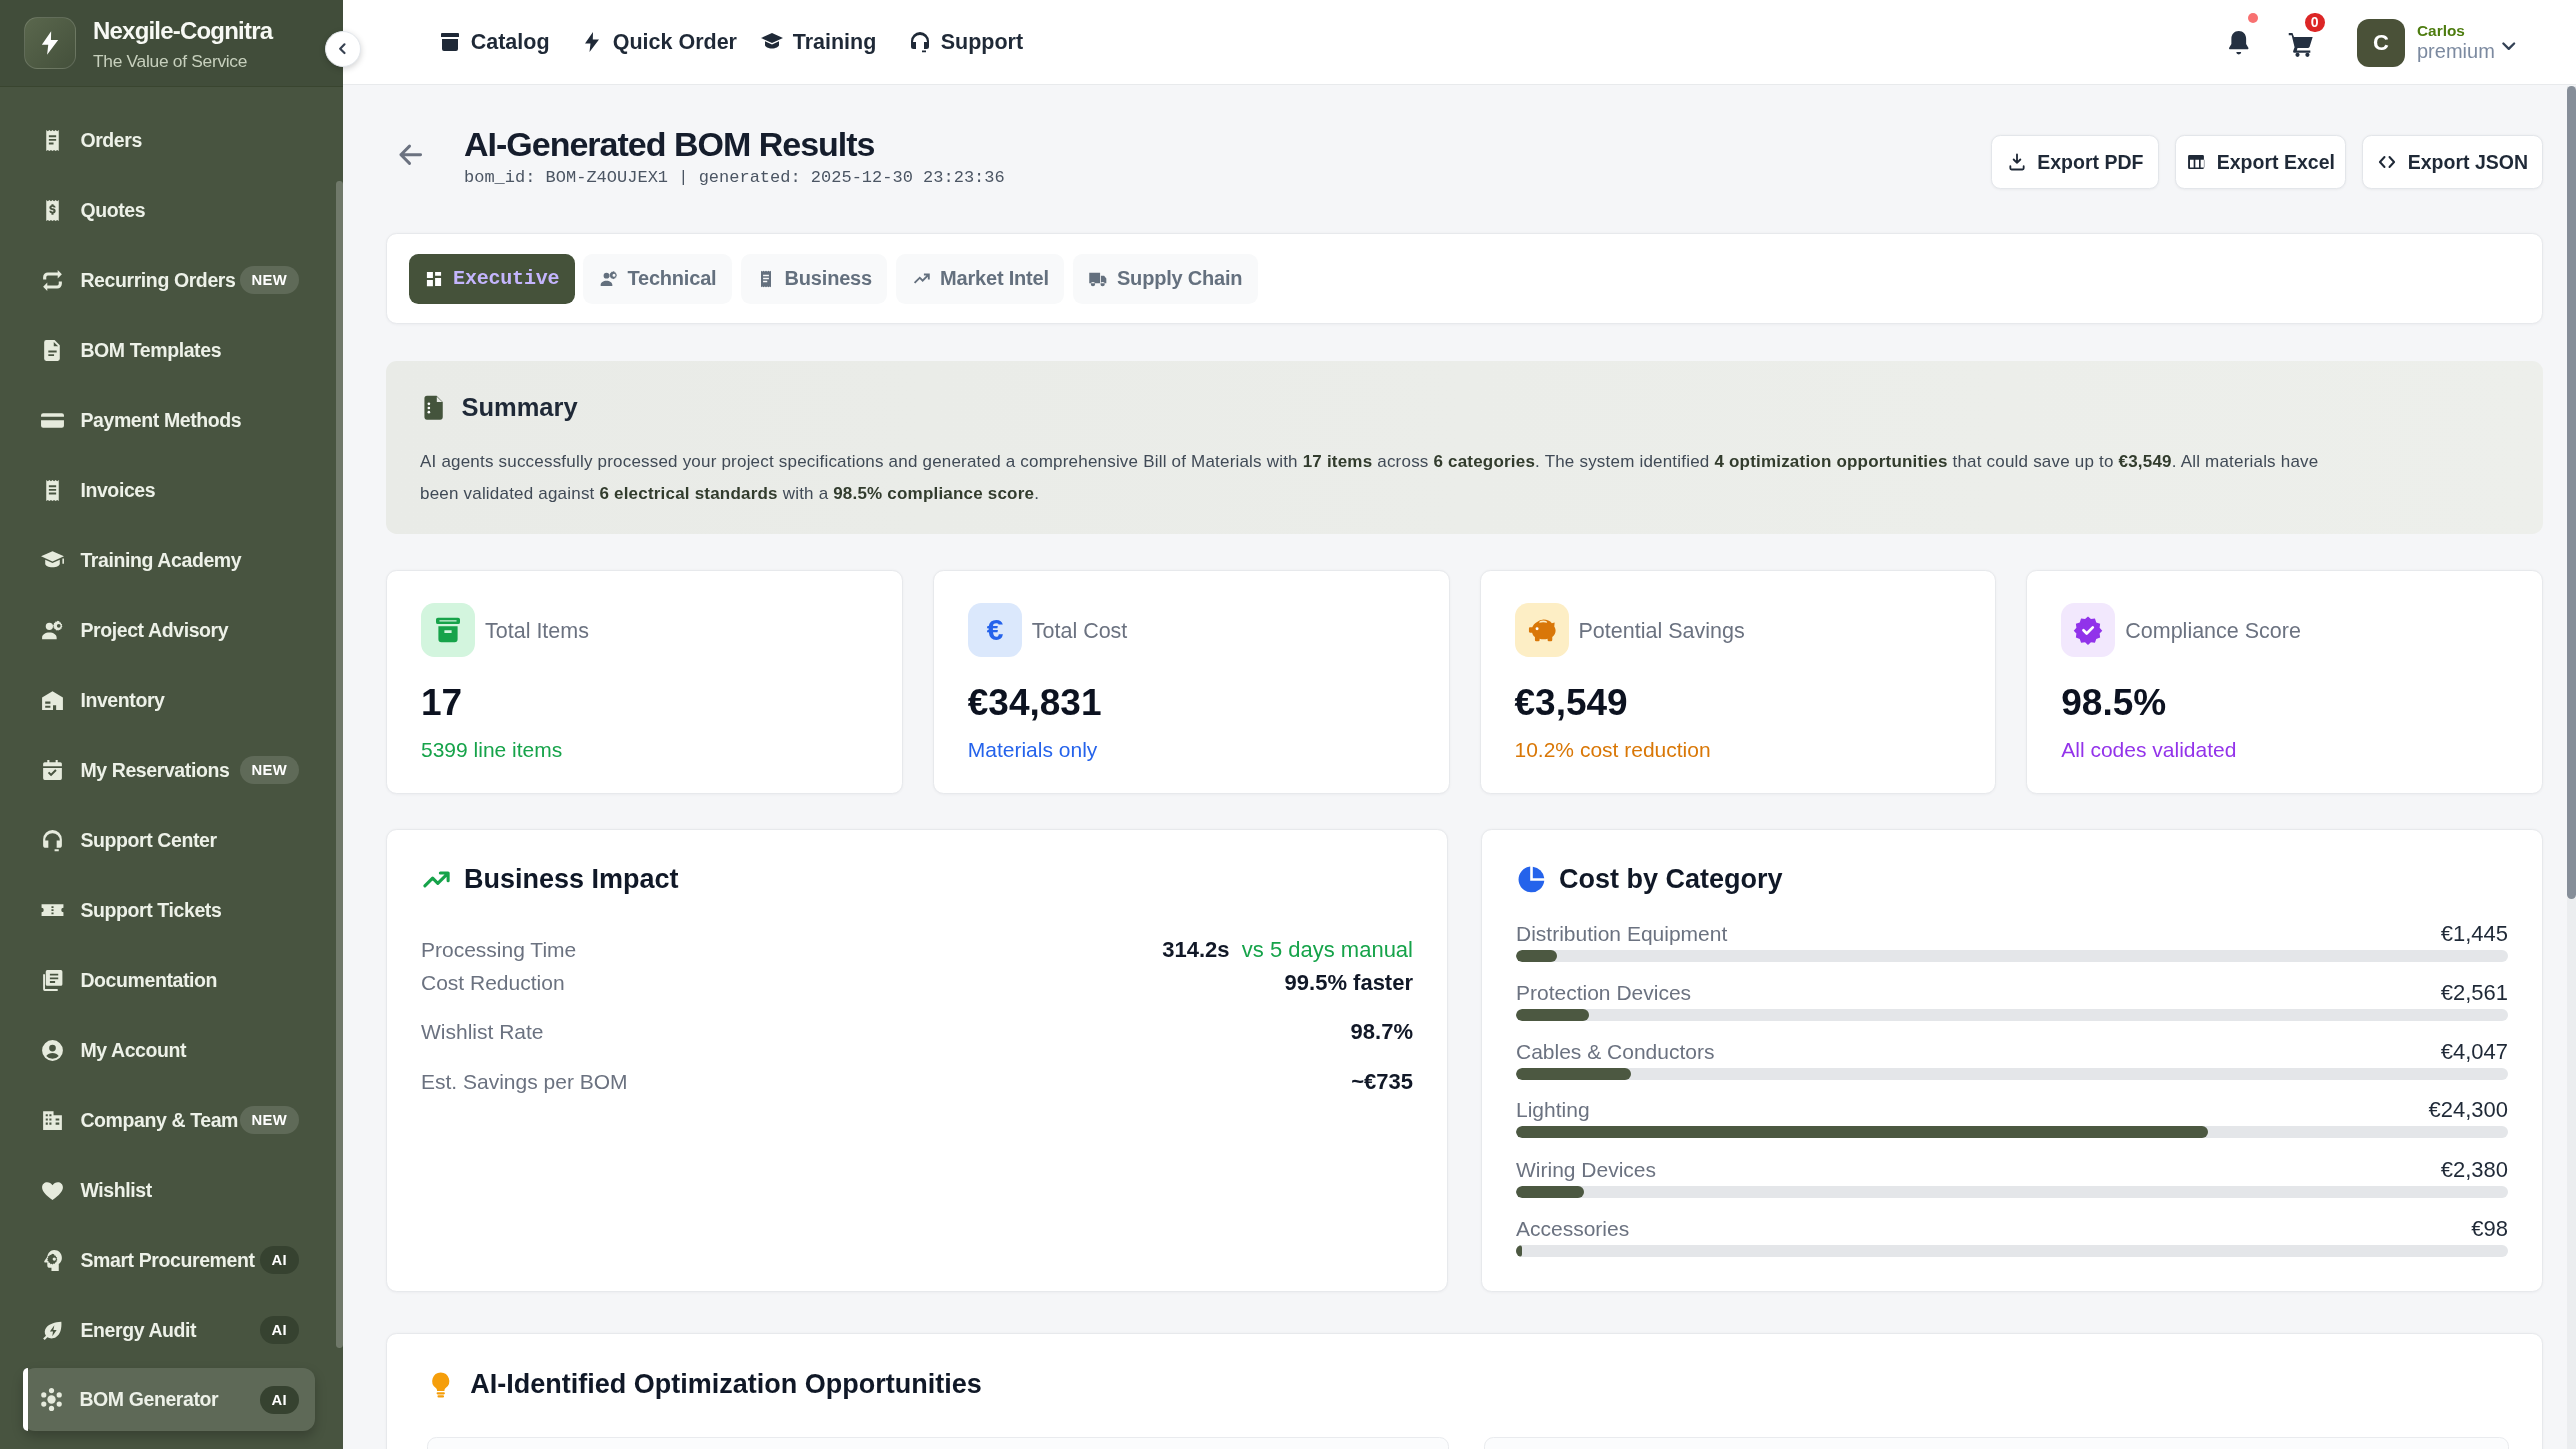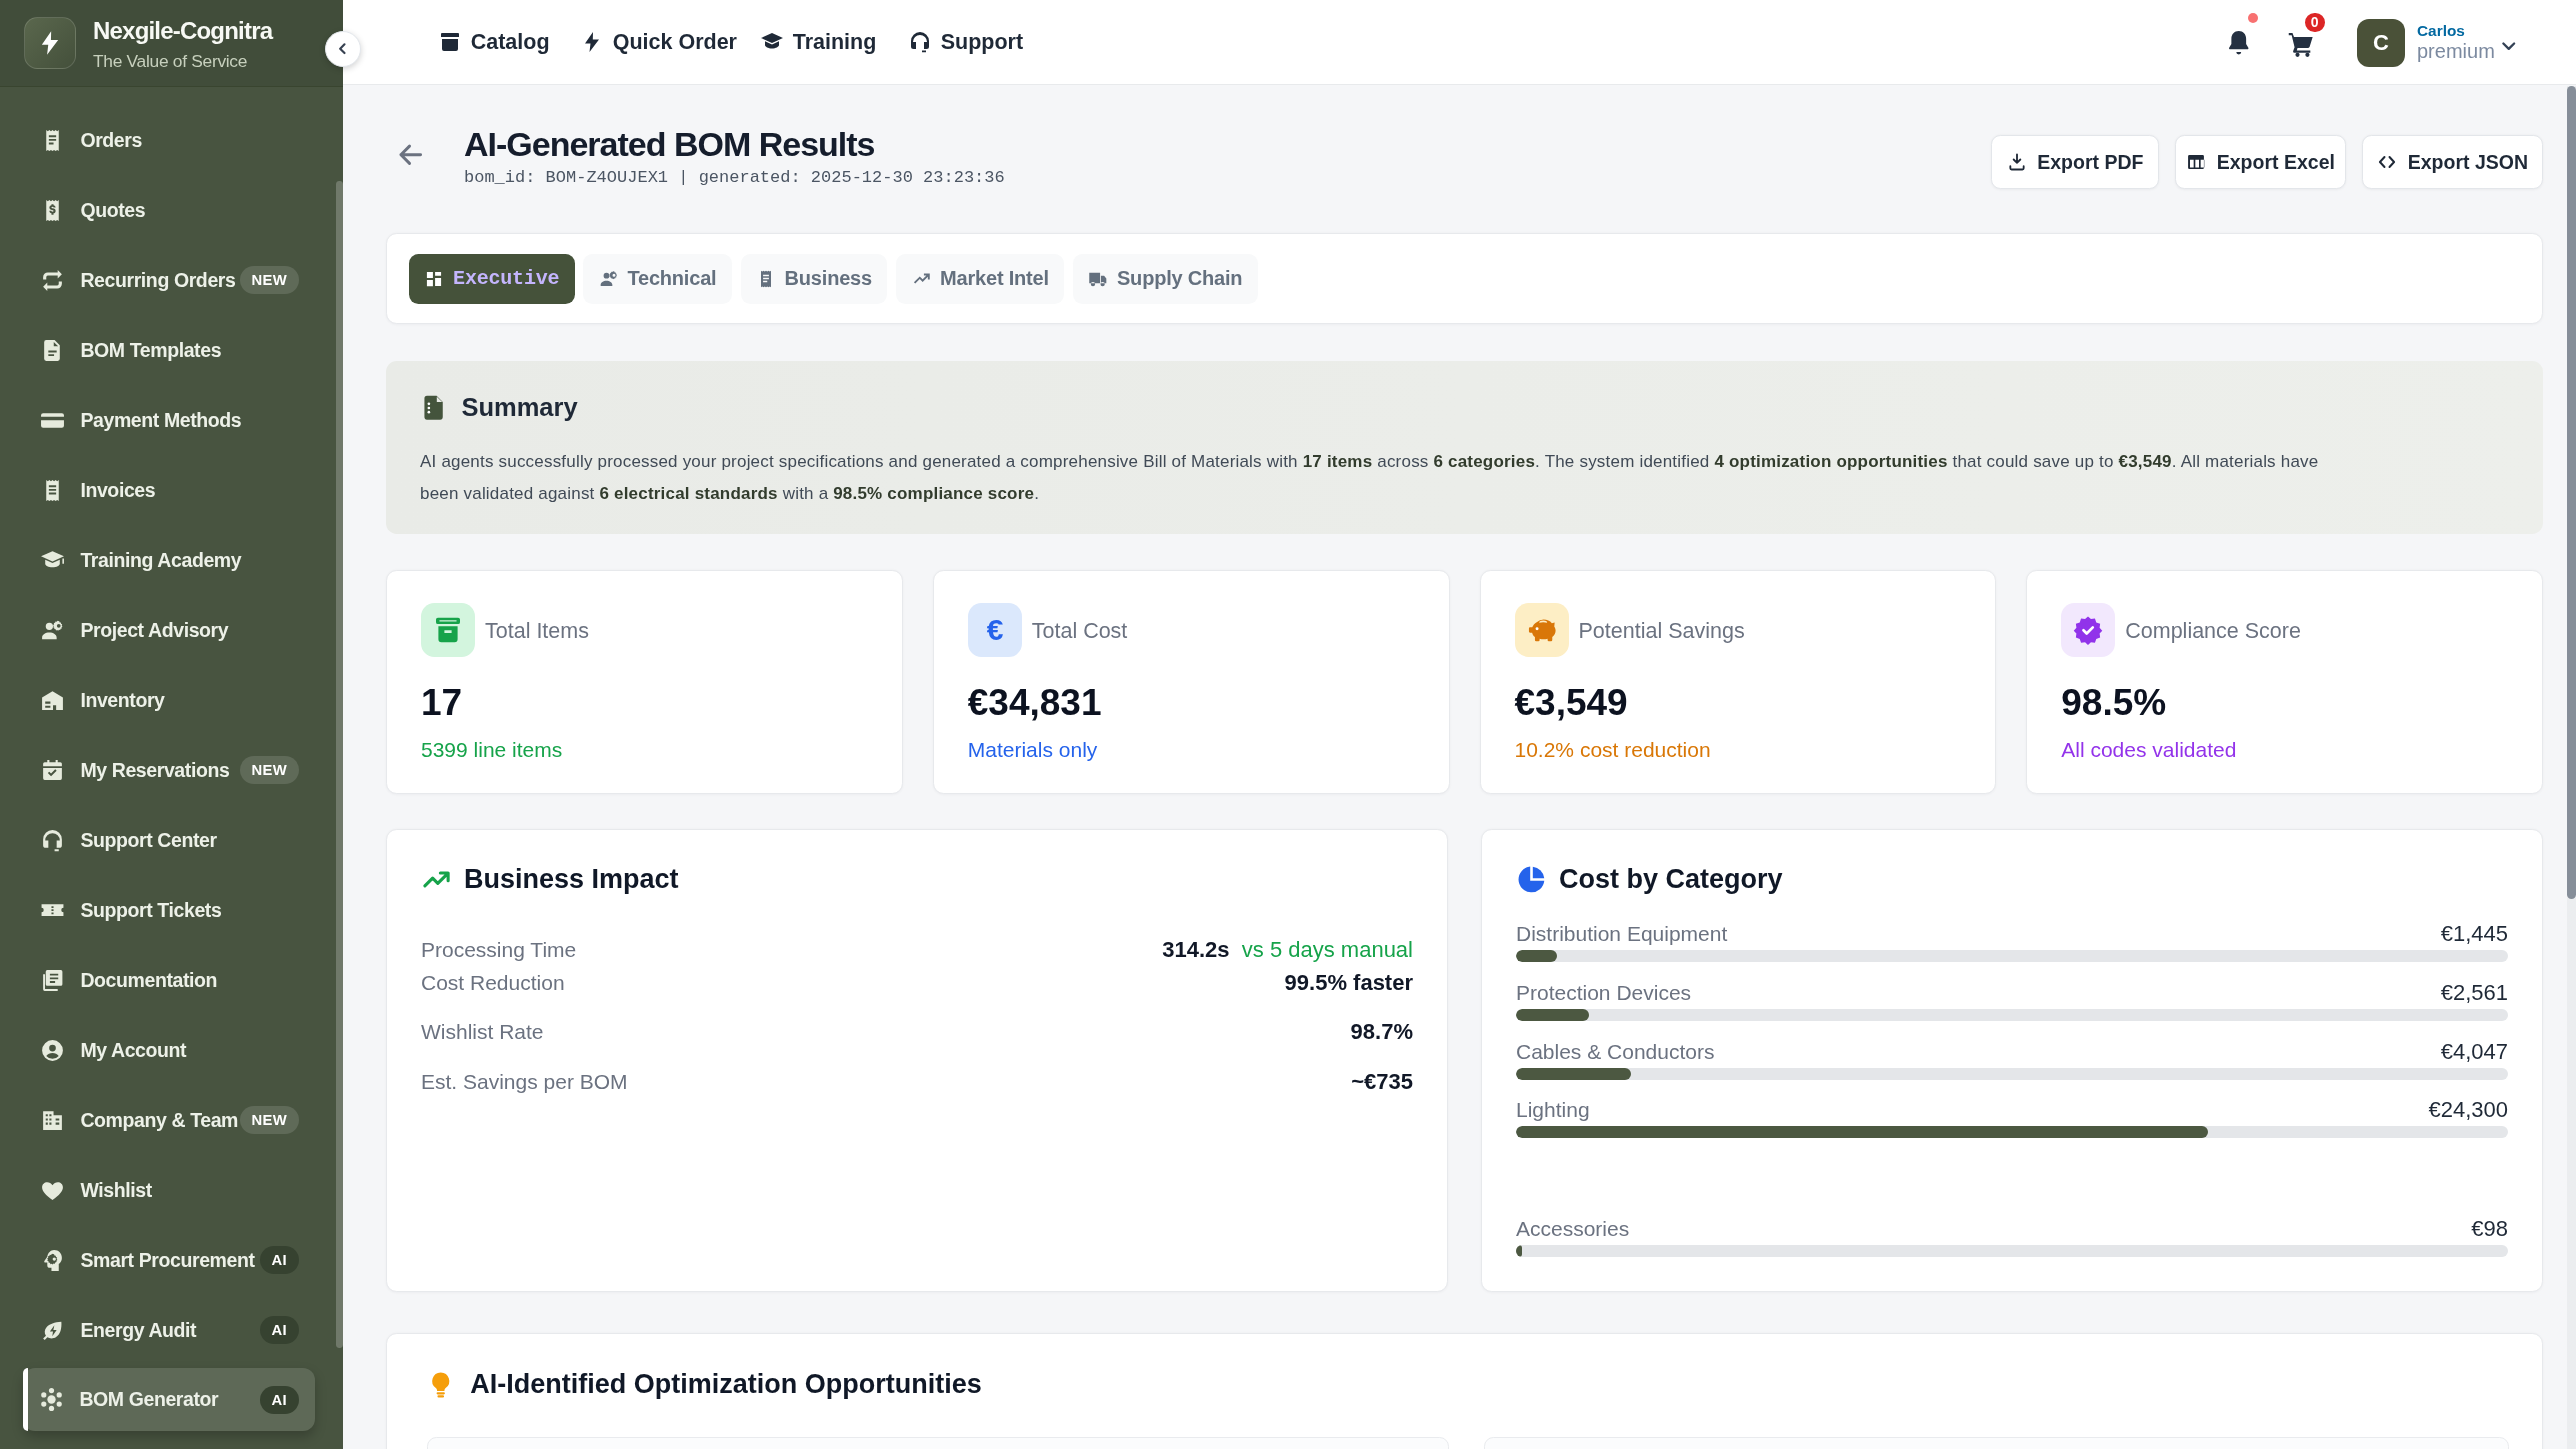--- a/index.html
+++ b/index.html
@@ -45,21 +45,21 @@
 
 #bell { position:absolute; left:1881px; top:28px; width:29.5px; height:29.5px; }
 #belldot { position:absolute; left:1905px; top:13.4px; width:10px; height:10px; border-radius:50%; background:#f87171; }
 #cart { position:absolute; left:1944px; top:30px; width:28px; height:28px; }
 #cartbdg { position:absolute; left:1960px; top:10.7px; width:23.5px; height:23.5px; border-radius:50%;
   background:#dc2626; border:2px solid #fff; color:#fff; font-size:14px; font-weight:700;
   display:flex; align-items:center; justify-content:center; }
 #avatar { position:absolute; left:2014px; top:19px; width:48px; height:48px; border-radius:12px;
   background:#4a5138; color:#fff; font-size:22px; font-weight:700;
   display:flex; align-items:center; justify-content:center; }
-#uname { position:absolute; left:2074px; top:22px; font-size:15.4px; font-weight:700; color:#0369a1; }
+#uname { position:absolute; left:2074px; top:22px; font-size:15.4px; font-weight:700; color:#4d7c0f; }
 #uplan { position:absolute; left:2074px; top:40px; font-size:20px; color:#7c8aa0; }
 #uchev { position:absolute; left:2155px; top:35px; }
 
 
 #main { position:absolute; left:343px; top:85px; width:2233px; height:1364px; background:#f5f6f8; }
 #mtrack { position:fixed; left:2567px; top:86px; width:9.4px; height:1363px; background:#ebedef; }
 #mthumb { position:fixed; left:2567px; top:86px; width:9.4px; height:813px; background:#868e99;
   border-radius:5.4px; z-index:8; }
 
 
@@ -470,20 +470,29 @@
       </div>
       <div class="cr" style="top:267px">
         <div class="t">
           <span class="l">Lighting</span>
           <span class="r">€24,300</span>
         </div>
         <div class="bar">
           <i style="width:69.77%"></i>
         </div>
       </div>
+      <div class="cr" style="top:327px">
+        <div class="t">
+          <span class="l">Wiring Devices</span>
+          <span class="r">€2,380</span>
+        </div>
+        <div class="bar">
+          <i style="width:6.83%"></i>
+        </div>
+      </div>
       <div class="cr" style="top:386px">
         <div class="t">
           <span class="l">Accessories</span>
           <span class="r">€98</span>
         </div>
         <div class="bar">
           <i style="width:0.6%"></i>
         </div>
       </div>
     </div>

